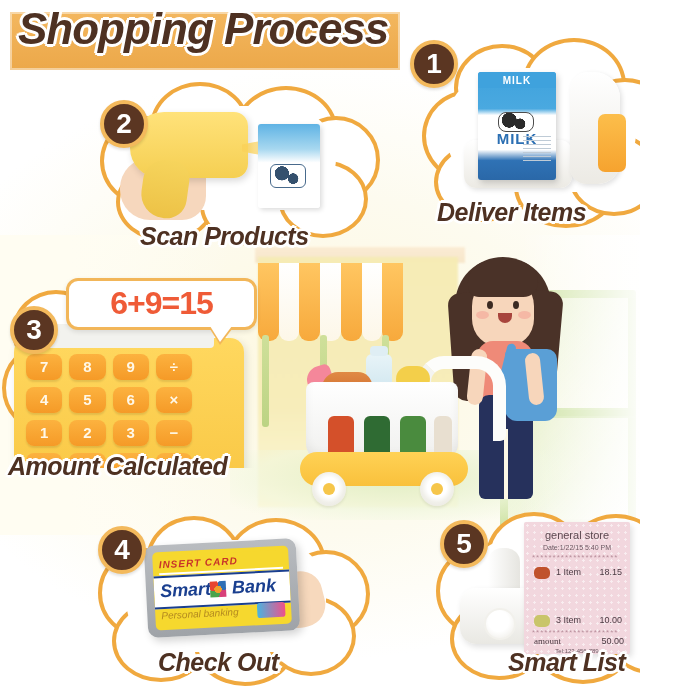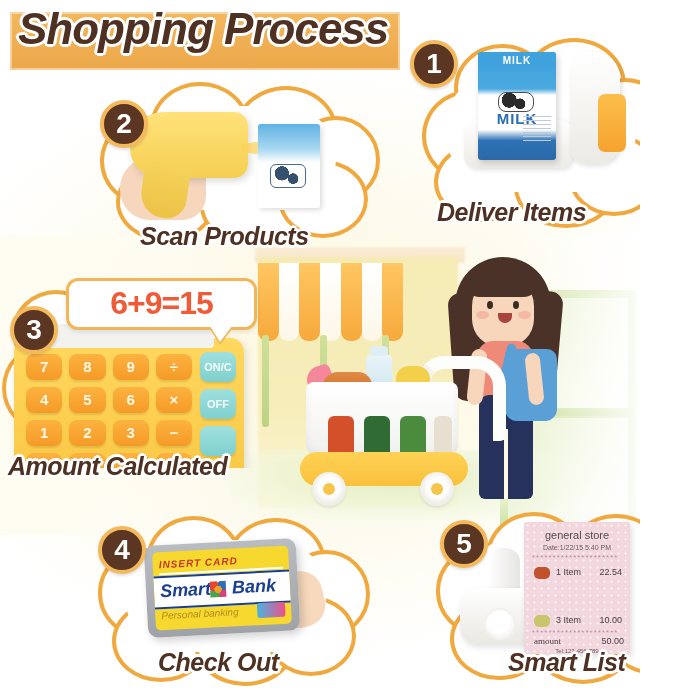--- a/index.html
+++ b/index.html
@@ -295,21 +295,21 @@
   <div class="cloud" style="left:418px;top:38px;width:250px;height:190px;">
     <div class="blob" style="left:36px;top:6px;width:88px;height:80px;"></div>
     <div class="blob" style="left:104px;top:0px;width:96px;height:86px;"></div>
     <div class="blob" style="left:4px;top:52px;width:86px;height:84px;"></div>
     <div class="blob" style="left:160px;top:40px;width:86px;height:86px;"></div>
     <div class="blob" style="left:16px;top:104px;width:90px;height:72px;"></div>
     <div class="blob" style="left:96px;top:108px;width:96px;height:74px;"></div>
     <div class="blob" style="left:150px;top:96px;width:84px;height:74px;"></div>
     <div class="fill" style="left:28px;top:30px;width:190px;height:124px;border-radius:60px;"></div>
 
-    <div class="photo" style="left:30px;top:4px;width:190px;height:140px;">
+    <div class="photo" style="left:30px;top:24px;width:190px;height:140px;">
       <div class="scanwhite" style="left:16px;top:78px;width:108px;height:48px;border-radius:12px;"></div>
       <div class="scanwhite" style="left:122px;top:10px;width:50px;height:112px;border-radius:18px 26px 22px 16px;"></div>
       <div style="position:absolute;left:150px;top:52px;width:28px;height:58px;background:linear-gradient(180deg,#fcbe4b,#f6a32f);border-radius:7px;"></div>
       <div class="milk" style="left:30px;top:10px;">
         <div class="top"></div>
         <div class="wordtop">MILK</div>
         <div class="cow"></div>
         <div class="word">MILK</div>
         <div class="lines"></div>
       </div>
@@ -362,25 +362,20 @@
           <div class="key">×</div>
           <div class="key">1</div>
           <div class="key">2</div>
           <div class="key">3</div>
           <div class="key">−</div>
           <div class="key">0</div>
           <div class="key">.</div>
           <div class="key">=</div>
           <div class="key">+</div>
         </div>
-        <div class="sidekeys">
-          <div class="skey">ON/C</div>
-          <div class="skey">OFF</div>
-          <div class="skey"></div>
-        </div>
       </div>
     </div>
   </div>
   <div class="bubble" style="left:66px;top:278px;">6+9=15</div>
   <div class="badge" style="left:10px;top:306px;">3</div>
   <div class="caption" style="left:8px;top:452px;">Amount Calculated</div>
 
   <div class="cloud" style="left:94px;top:516px;width:262px;height:168px;">
     <div class="blob" style="left:52px;top:0px;width:88px;height:80px;"></div>
     <div class="blob" style="left:132px;top:2px;width:92px;height:82px;"></div>
@@ -426,21 +421,21 @@
         <div class="body"></div>
         <div class="knob"></div>
       </div>
       <div class="receipt">
         <div class="r-head">general store</div>
         <div class="r-date">Date:1/22/15 5:40 PM</div>
         <div class="r-sep" style="top:33px;">*********************</div>
         <div class="r-row" style="top:41px;">
           <div class="ico" style="background:#c0522c;"></div>
           <div class="nm">1 Item</div>
-          <div class="pr">22.54</div>
+          <div class="pr">18.15</div>
         </div>
         <div class="r-row" style="top:89px;">
           <div class="ico" style="background:#c9c56a;"></div>
           <div class="nm">3 Item</div>
           <div class="pr">10.00</div>
         </div>
         <div class="r-sep" style="top:108px;">*********************</div>
         <div class="r-tot" style="top:114px;font-family:Liberation Serif, serif;">amount</div>
         <div class="r-tot" style="top:114px;text-align:right;">50.00</div>
         <div class="r-tel" style="top:126px;">Tel:123-456-789</div>

